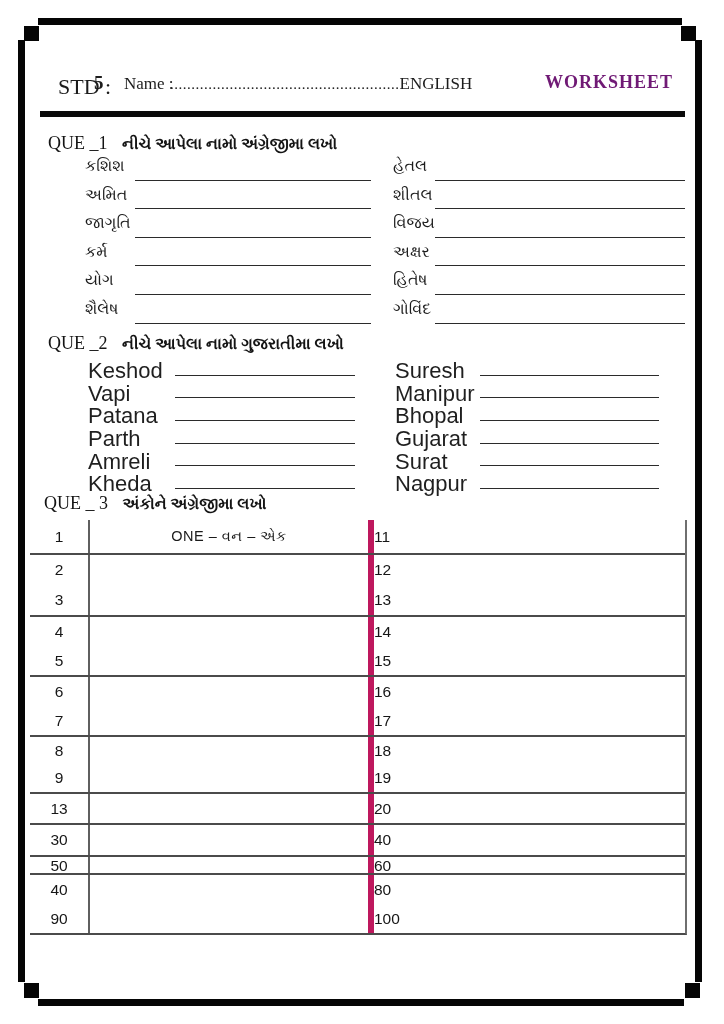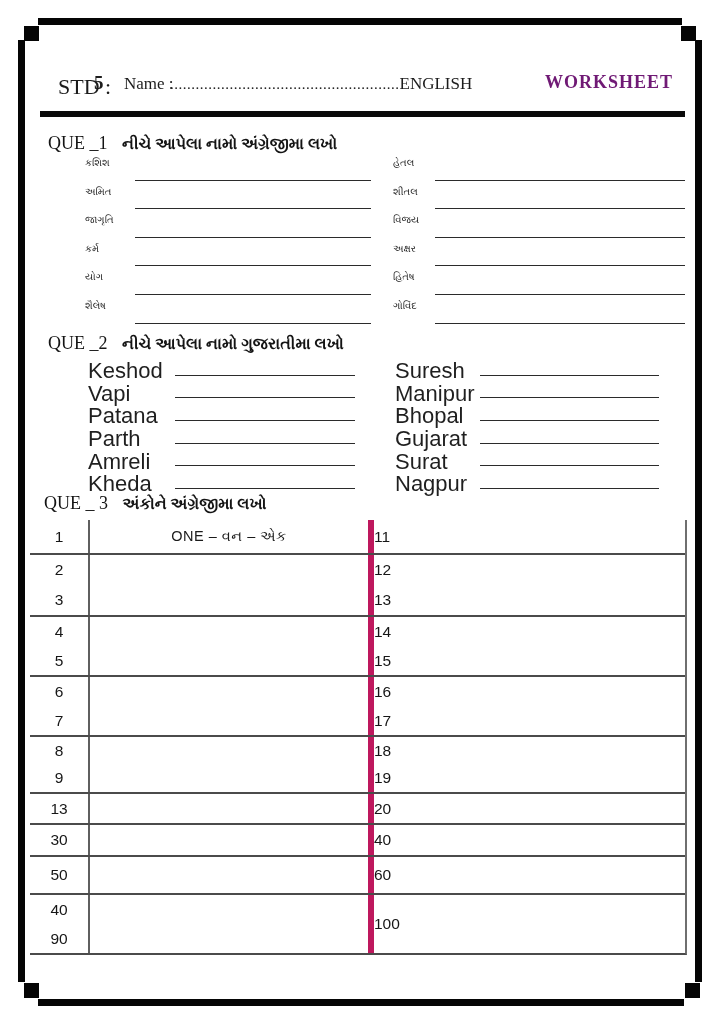--- a/index.html
+++ b/index.html
@@ -41,21 +41,21 @@
   .q3-title{left:44px;top:493px;}
   
   .fillcol{position:absolute;}
   .frow{position:relative;}
   .frow .lbl{position:absolute;left:0;top:1px;white-space:nowrap;}
   .frow .fline{position:absolute;bottom:4px;border-bottom:1.8px solid #2b2b2b;}
   
   .q1l{left:85px;top:156px;width:288px;}
   .q1r{left:393px;top:156px;width:292px;}
   .q1l .frow,.q1r .frow{height:28.6px;}
-  .q1l .lbl,.q1r .lbl{font-size:10px;}
+  .q1l .lbl,.q1r .lbl{font-size:16px;}
   .q1l .fline{left:50px;right:2px;}
   .q1r .fline{left:42px;right:0;}
   
   .q2l{left:88px;top:357px;width:267px;font-family:"Liberation Sans",sans-serif;}
   .q2r{left:395px;top:357px;width:264px;font-family:"Liberation Sans",sans-serif;}
   .q2l .frow,.q2r .frow{height:22.7px;}
   .q2l .lbl,.q2r .lbl{font-size:22px;color:#1f1f1f;}
   .q2l .fline{left:87px;right:0;border-bottom-width:1.6px;}
   .q2r .fline{left:85px;right:0;border-bottom-width:1.6px;}
   
@@ -285,34 +285,35 @@
     </div>
     <div class="t-group" style="height:32px">
       <div class="t-c1">
           <span class="num">30</span>
         </div>
       <div class="t-c2"></div>
       <div class="t-c3">
           <span class="num">40</span>
         </div>
     </div>
-    <div class="t-group" style="height:38px">
+    <div class="t-group" style="height:18px">
       <div class="t-c1">
           <span class="num">50</span>
         </div>
       <div class="t-c2"></div>
       <div class="t-c3">
           <span class="num">60</span>
         </div>
     </div>
     <div class="t-group" style="height:60px">
       <div class="t-c1">
           <span class="num">40</span>
           <span class="num">90</span>
         </div>
       <div class="t-c2"></div>
       <div class="t-c3">
+          <span class="num">80</span>
           <span class="num">100</span>
         </div>
     </div>
   </div>
 
 </div>
 
 </body></html>

